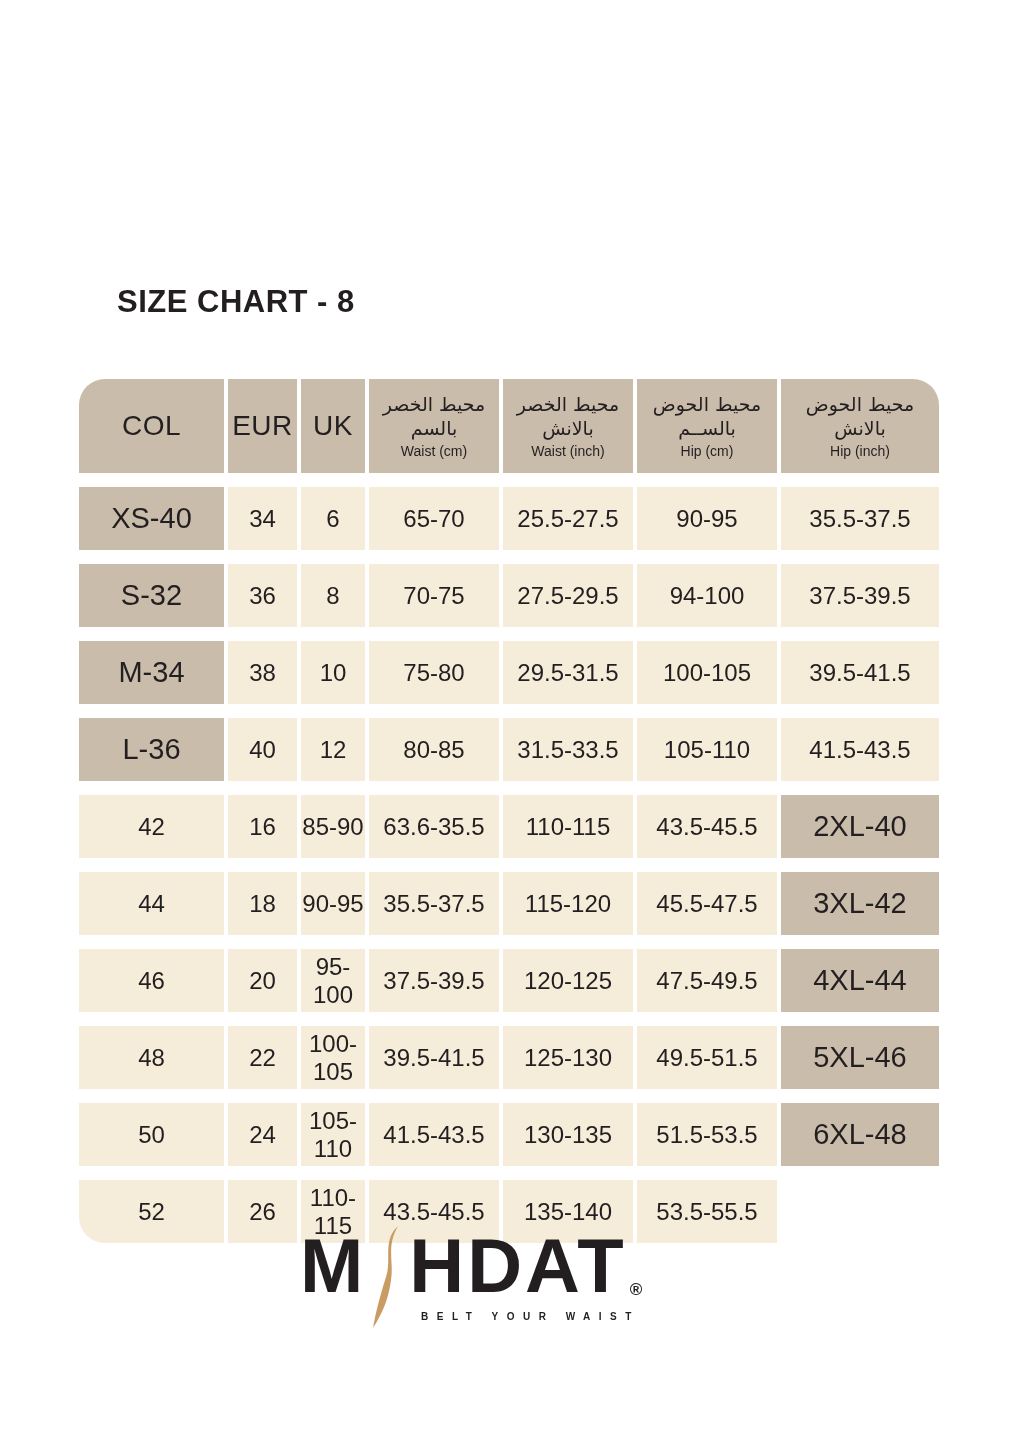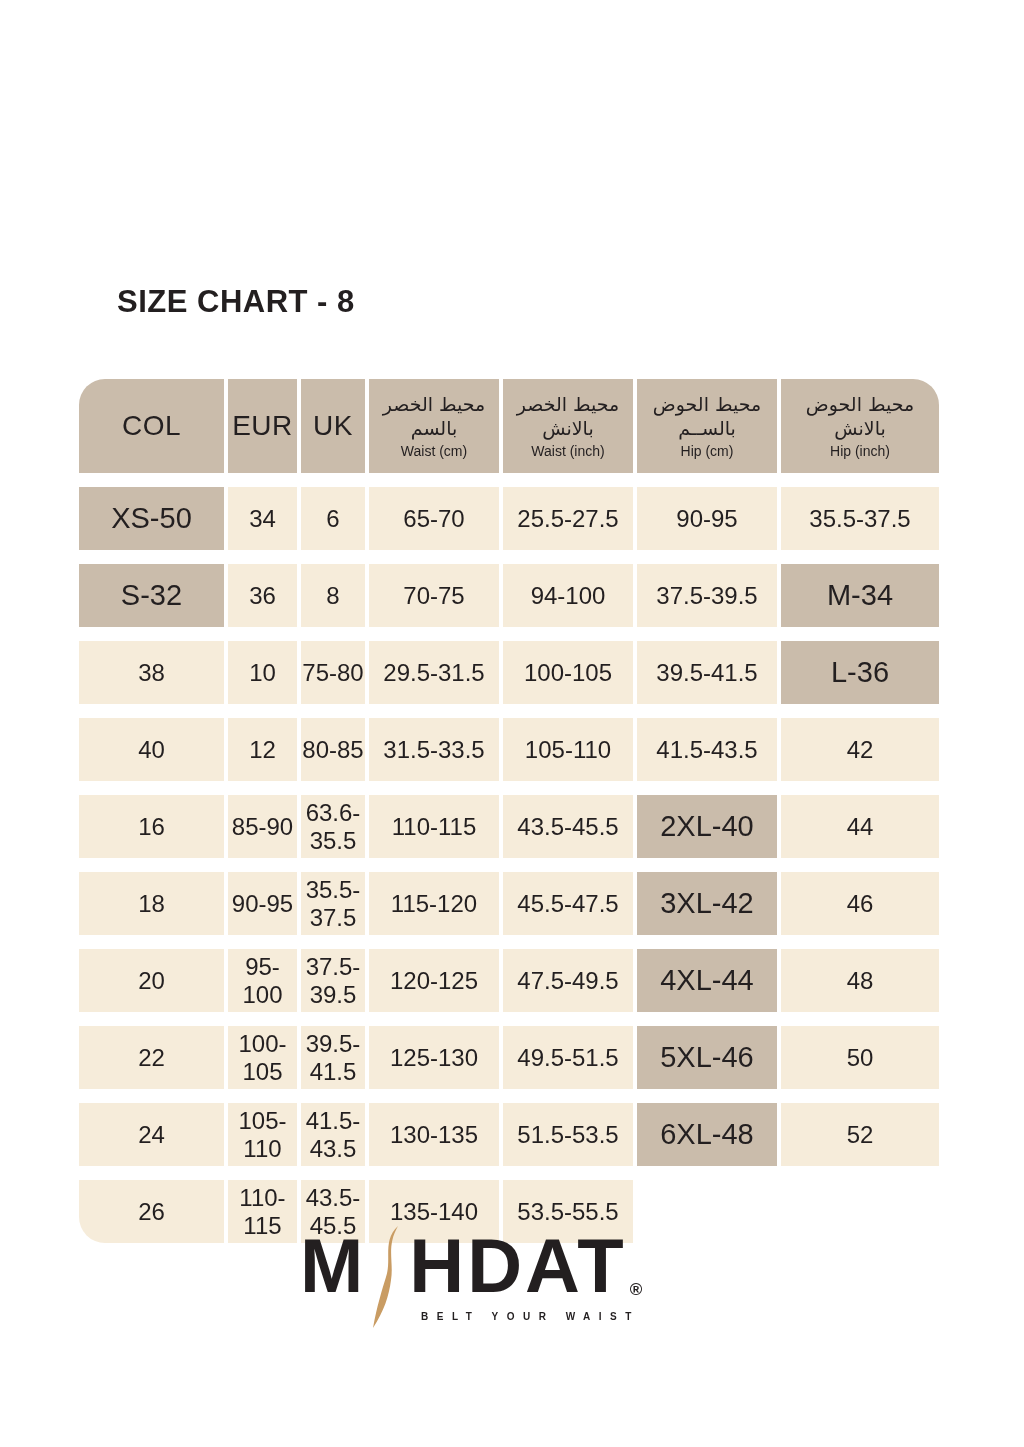--- a/index.html
+++ b/index.html
@@ -73,31 +73,32 @@
         </div>
         <div class="en">Hip (cm)</div>
       </div>
       <div class="cell th">
         <div class="ar" dir="rtl">
           <div>محيط الحوض</div>
           <div>بالانش</div>
         </div>
         <div class="en">Hip (inch)</div>
       </div>
-      <div class="cell size">XS-50</div>
+      <div class="cell size">XS-40</div>
       <div class="cell val">34</div>
       <div class="cell val">6</div>
       <div class="cell val">65-70</div>
       <div class="cell val">25.5-27.5</div>
       <div class="cell val">90-95</div>
       <div class="cell val">35.5-37.5</div>
       <div class="cell size">S-32</div>
       <div class="cell val">36</div>
       <div class="cell val">8</div>
       <div class="cell val">70-75</div>
+      <div class="cell val">27.5-29.5</div>
       <div class="cell val">94-100</div>
       <div class="cell val">37.5-39.5</div>
       <div class="cell size">M-34</div>
       <div class="cell val">38</div>
       <div class="cell val">10</div>
       <div class="cell val">75-80</div>
       <div class="cell val">29.5-31.5</div>
       <div class="cell val">100-105</div>
       <div class="cell val">39.5-41.5</div>
       <div class="cell size">L-36</div>

